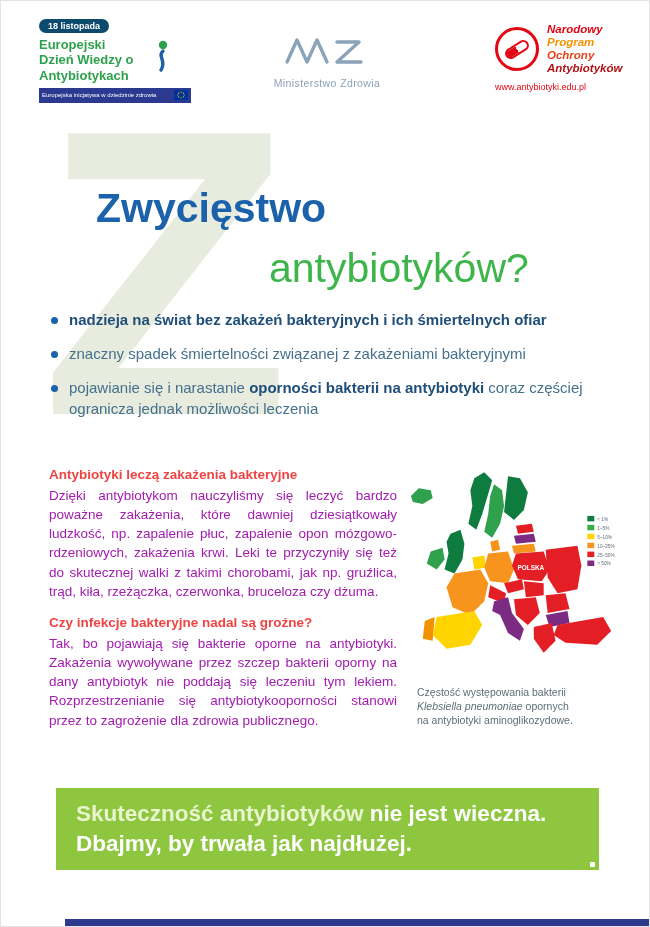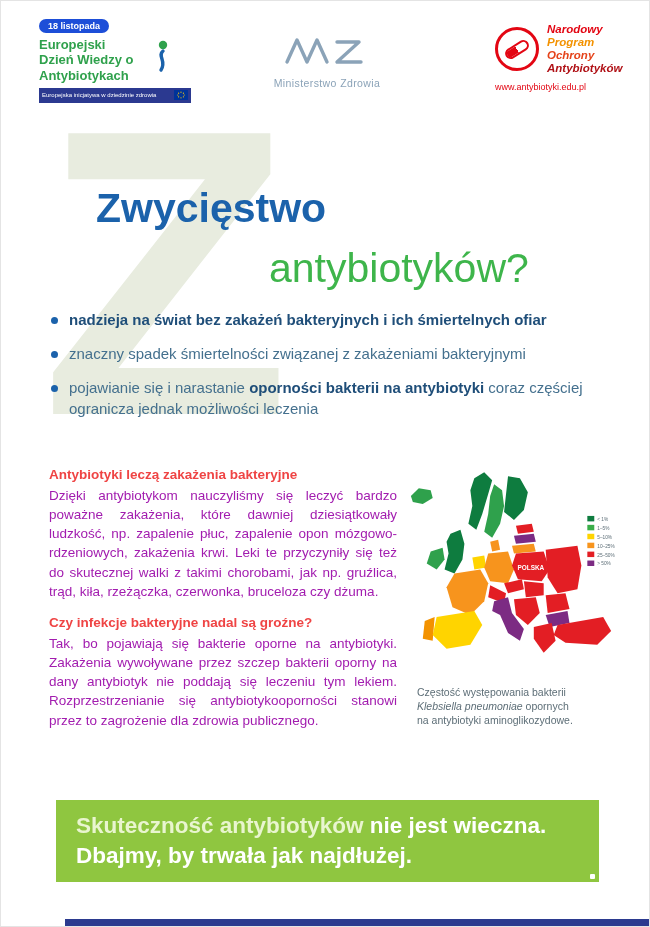--- a/index.html
+++ b/index.html
@@ -3,21 +3,21 @@
 <meta charset="utf-8">
 <style>
   * { margin:0; padding:0; box-sizing:border-box; }
   html,body { background:#ffffff; }
   body { font-family:"Liberation Sans", sans-serif; }
 
   .page { position:relative; width:650px; height:927px; background:#fff; overflow:hidden; border:1px solid #e4e4e4; }
 
   
   .eaad { position:absolute; left:38px; top:14px; width:162px; z-index:3; }
-  .eaad-badge { display:inline-block; background:#1d4ed8; color:#fff; font-size:9px; font-weight:bold; padding:2px 9px; border-radius:8px; }
+  .eaad-badge { display:inline-block; background:#0c4a6e; color:#fff; font-size:9px; font-weight:bold; padding:2px 9px; border-radius:8px; }
   .eaad-title { margin-top:4px; color:#2fa14c; font-weight:bold; font-size:13px; line-height:1.18; }
   .eaad-person { position:absolute; right:28px; top:24px; }
   .eaad-strip { margin-top:5px; width:152px; height:15px; background:#2b3990; display:flex; align-items:center; gap:3px; padding:0 3px; }
   .eaad-strip span { color:#fff; font-size:6px; line-height:1; flex:1; }
 
   .ministry { position:absolute; left:268px; top:30px; width:116px; text-align:center; z-index:3; }
   .ministry-caption { color:#8ba3b8; font-size:10.5px; margin-top:4px; letter-spacing:0.4px; }
 
   .nppa { position:absolute; left:494px; top:22px; width:140px; z-index:3; }
   .nppa-row { display:flex; gap:8px; align-items:center; }
@@ -44,21 +44,21 @@
   .article h3 { color:#ef4444; font-size:13.5px; font-weight:bold; margin-bottom:4px; }
   .article p { color:#a21caf; font-size:13.5px; line-height:1.42; text-align:justify; }
   .article .sect2 { margin-top:14px; }
 
   
   .map-figure { position:absolute; left:396px; top:462px; width:232px; z-index:2; }
   .map-caption { margin:14px 0 0 20px; width:196px; font-size:10.5px; color:#5d6e77; line-height:1.35; }
   .map-caption i { font-style:italic; }
 
   
-  .banner { position:absolute; left:55px; top:787px; width:543px; height:82px; background:#8fc640; padding:11px 20px; z-index:2;margin-top:12px; }
+  .banner { position:absolute; left:55px; top:787px; width:543px; height:82px; background:#8fc640; padding:11px 20px; z-index:2; }
   .banner-line { font-size:22.5px; font-weight:bold; line-height:1.33; }
   .t-pale { color:#e9f5cf; } .t-white { color:#ffffff; }
   .banner-mark { position:absolute; right:4px; bottom:3px; width:5px; height:5px; background:#ffffff; border-radius:1px; }
 
   .footer-bar { position:absolute; left:64px; top:918px; width:586px; height:9px; background:#2b3a8f; z-index:2; }
 </style>
 </head>
 <body>
 
 <div class="page">

